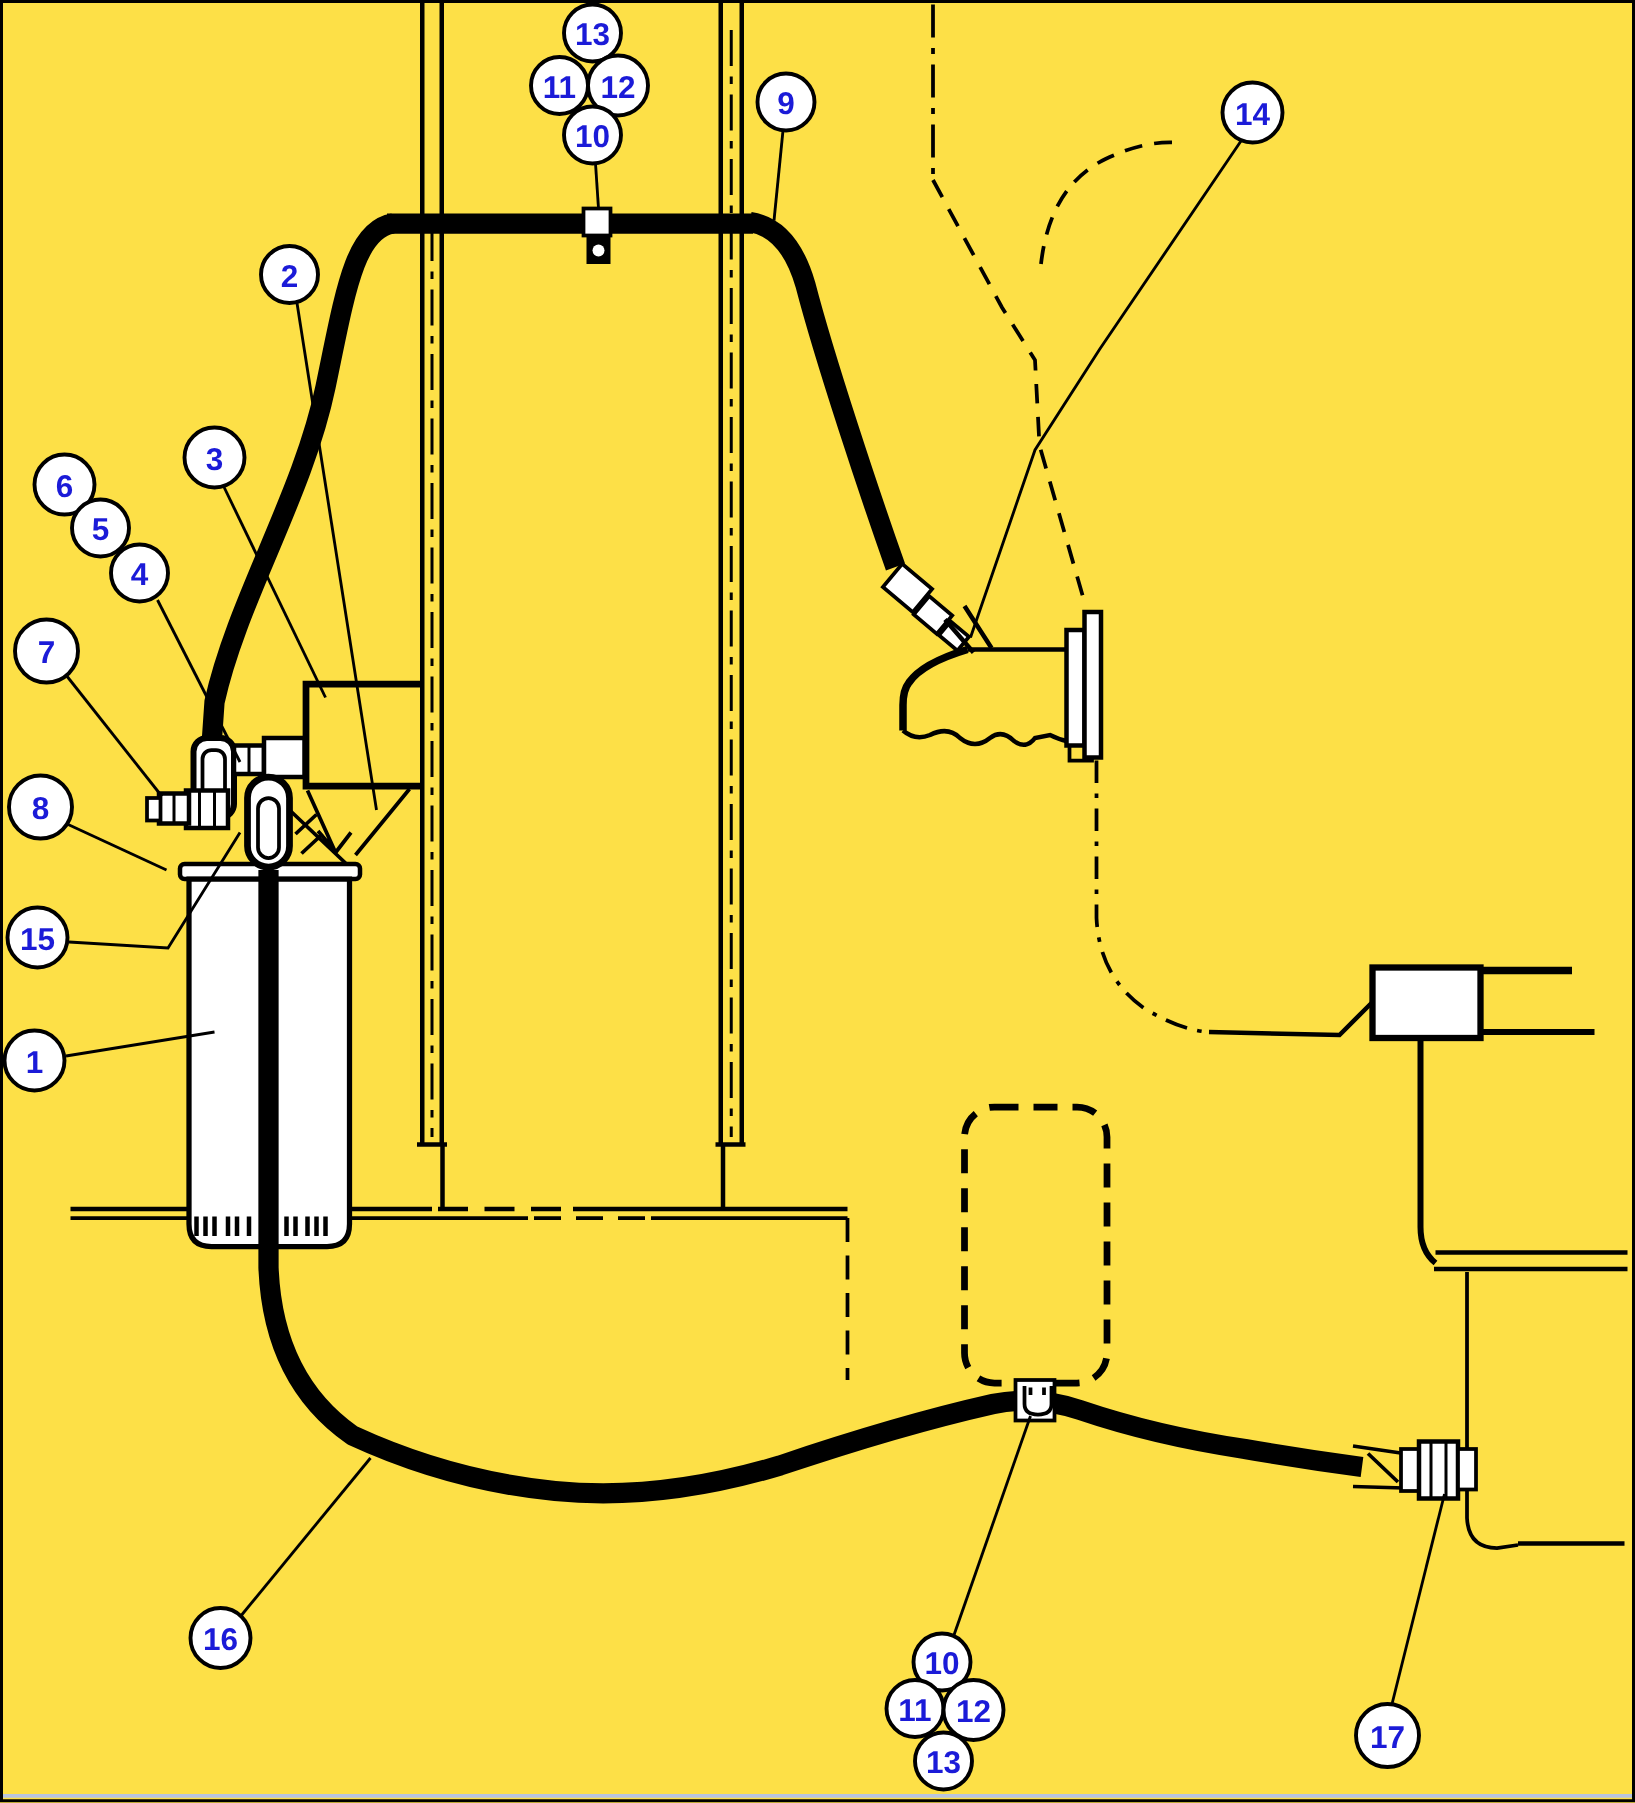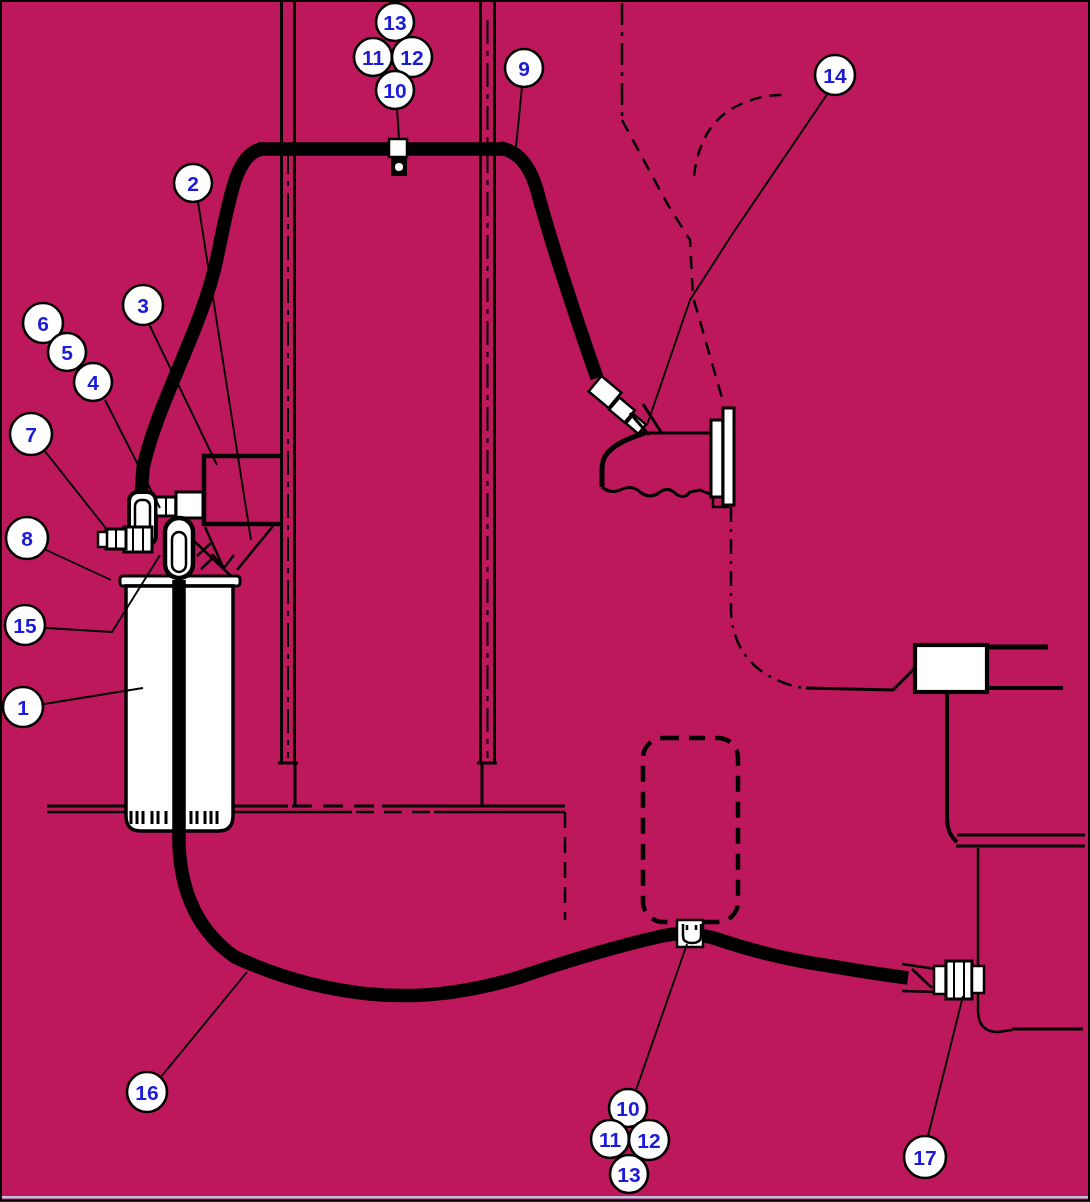--- a/index.html
+++ b/index.html
@@ -1,16 +1,16 @@
 <!DOCTYPE html>
 <html style="--callout: #1b1bd8;"><head>
 <meta charset="utf-8">
 <style>
   html,body{margin:0;padding:0;background:#fff;}
-  .stage{position:relative;width:1090px;height:1202px;background:#be185d;overflow:hidden;
+  .stage{position:relative;width:1090px;height:1202px;background:#fde047;overflow:hidden;
          font-family:"Liberation Sans",sans-serif;}
   svg{display:block;width:1090px;height:1202px;}
   .ink{stroke:#000;fill:none;}
   .hose{stroke:#000;stroke-width:13.5;fill:none;}
   .leader{stroke:#000;stroke-width:1.9;fill:none;}
   .whitefill{fill:#fff;stroke:#000;}
   .callout circle{fill:#fff;stroke:#000;stroke-width:2.6;}
   .callout text{font:bold 21px "Liberation Sans",sans-serif;fill:var(--callout,#1b1bd8);
                 text-anchor:middle;}
 </style>

